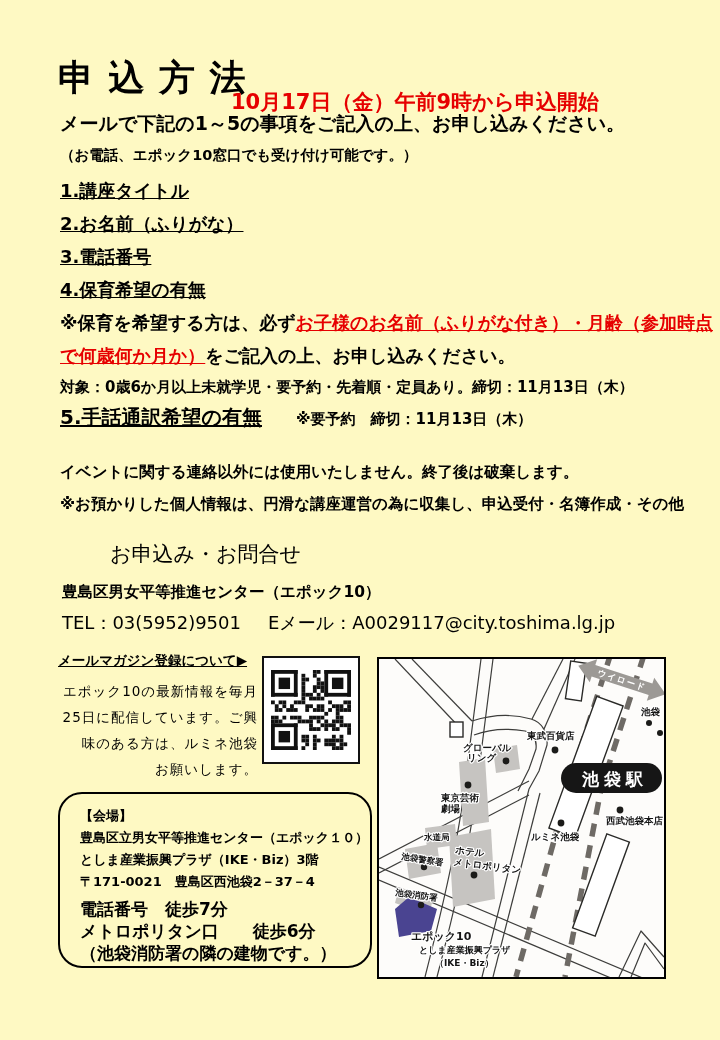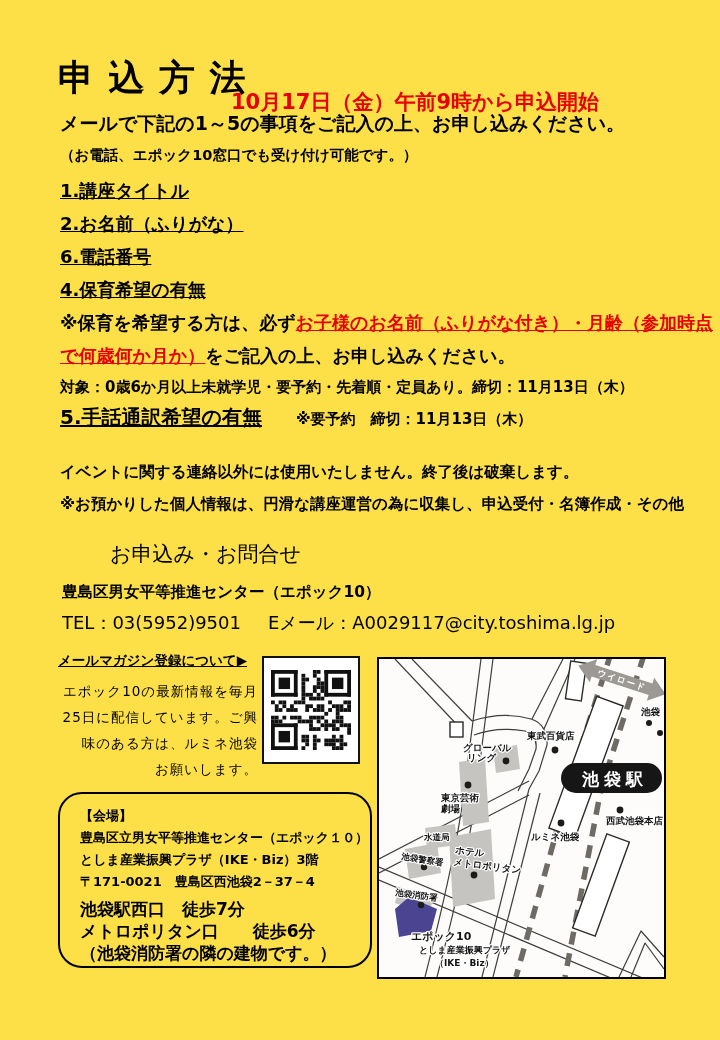--- a/index.html
+++ b/index.html
@@ -1,16 +1,16 @@
 <!DOCTYPE html>
 <html><head>
 <meta charset="utf-8">
 <style>
   html,body{margin:0;padding:0;background:#ffffff;}
-  .page{position:relative;width:720px;height:1040px;background:#fde047;overflow:hidden;
+  .page{position:relative;width:720px;height:1040px;background:#fef9c3;overflow:hidden;
         font-family:"DejaVu Sans","Liberation Sans",sans-serif;color:#000;}
   .abs{position:absolute;}
   
   .title{left:58px;top:54px;font-size:36px;font-weight:900;letter-spacing:1px;}
   .start-note{left:231px;top:88px;font-size:21px;font-weight:bold;color:#e60000;
               }
   .intro{left:60px;top:111px;font-size:19px;font-weight:bold;}
   .intro-sub{left:60px;top:146px;font-size:14.5px;font-weight:bold;}
   
   .item{left:60px;font-size:18px;font-weight:bold;text-decoration:underline;}
@@ -62,21 +62,21 @@
 
 <div class="page">
 
   <div class="abs title">申 込 方 法</div>
   <div class="abs start-note">10月17日（金）午前9時から申込開始</div>
   <div class="abs intro">メールで下記の1～5の事項をご記入の上、お申し込みください。</div>
   <div class="abs intro-sub">（お電話、エポック10窓口でも受け付け可能です。）</div>
 
   <div class="abs item i1">1.講座タイトル</div>
   <div class="abs item i2">2.お名前（ふりがな）</div>
-  <div class="abs item i3">6.電話番号</div>
+  <div class="abs item i3">3.電話番号</div>
   <div class="abs item i4">4.保育希望の有無</div>
 
   <div class="abs childcare"><span>※保育を希望する方は、必ず</span><span class="red">お子様のお名前（ふりがな付き）・月齢（参加時点で何歳何か月か）</span><span>をご記入の上、お申し込みください。</span></div>
   <div class="abs target-line">対象：0歳6か月以上未就学児・要予約・先着順・定員あり。締切：11月13日（木）</div>
 
   <div class="abs item5-row">
     <span class="item5-label">5.手話通訳希望の有無</span>
     <span class="item5-note">※要予約　締切：11月13日（木）</span>
   </div>
 
@@ -244,21 +244,21 @@
         <rect x="80" y="60" width="4" height="4" fill="#111"></rect>
         <rect x="80" y="64" width="4" height="4" fill="#111"></rect>
       </svg>
   </div>
 
   <div class="abs venue">
     <div class="venue-line">【会場】</div>
     <div class="venue-line">豊島区立男女平等推進センター（エポック１０）</div>
     <div class="venue-line">としま産業振興プラザ（IKE・Biz）3階</div>
     <div class="venue-line">〒171-0021　豊島区西池袋2－37－4</div>
-    <div class="venue-access first">池袋駅西口　徒歩7分</div>
+    <div class="venue-access first">電話番号　徒歩7分</div>
     <div class="venue-access">メトロポリタン口　　徒歩6分</div>
     <div class="venue-access">（池袋消防署の隣の建物です。）</div>
   </div>
 
   <div class="abs map-box">
     <svg width="285" height="318" viewBox="0 0 285 318">
 
       <g>
         <path class="rd" d="M16,0 L82,70"></path>
         <path class="rd" d="M33,0 L93,62"></path>

